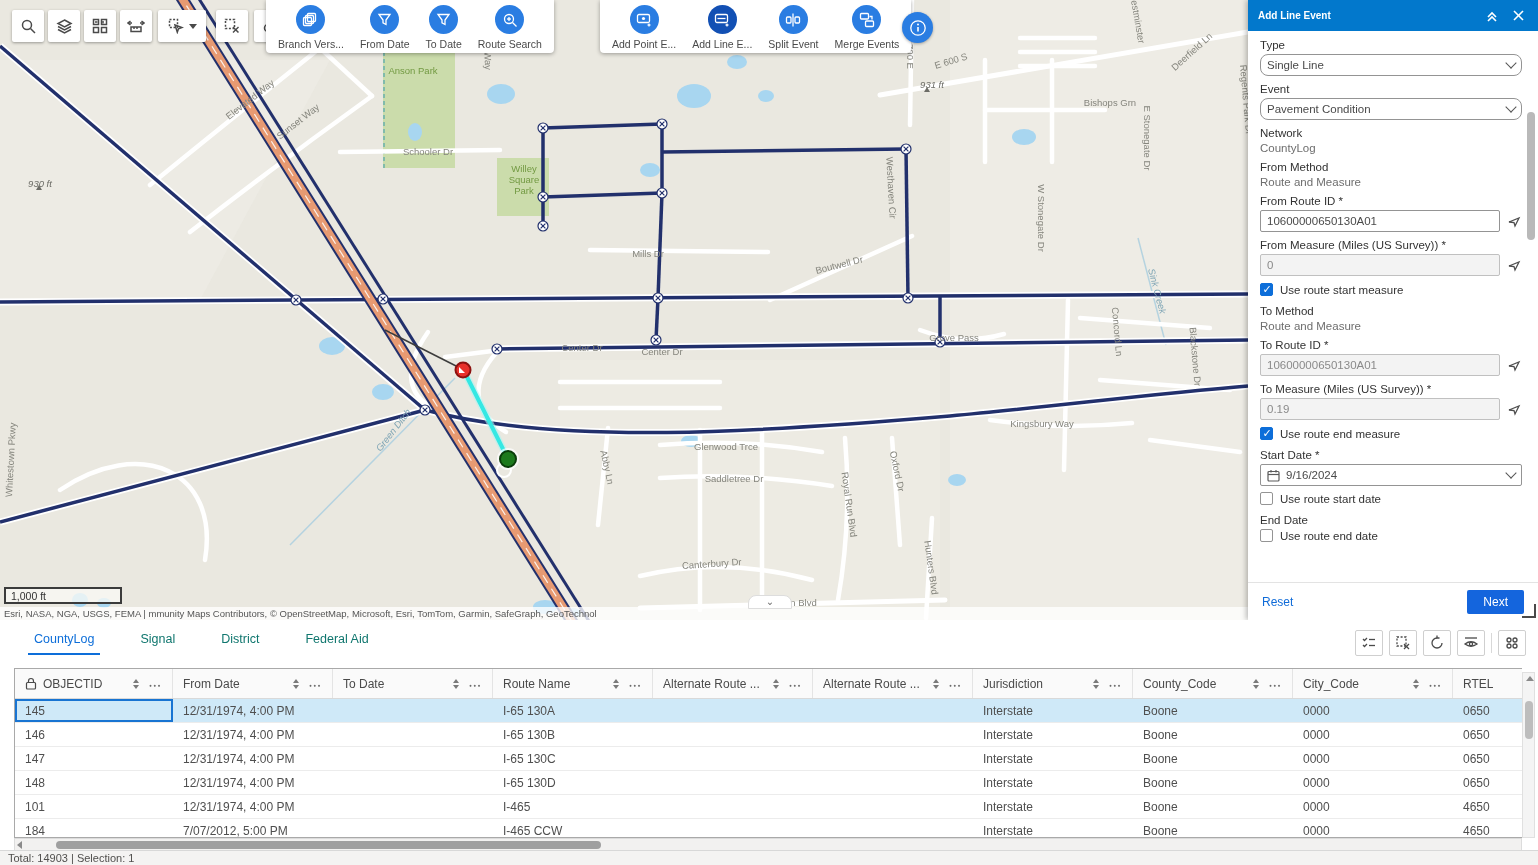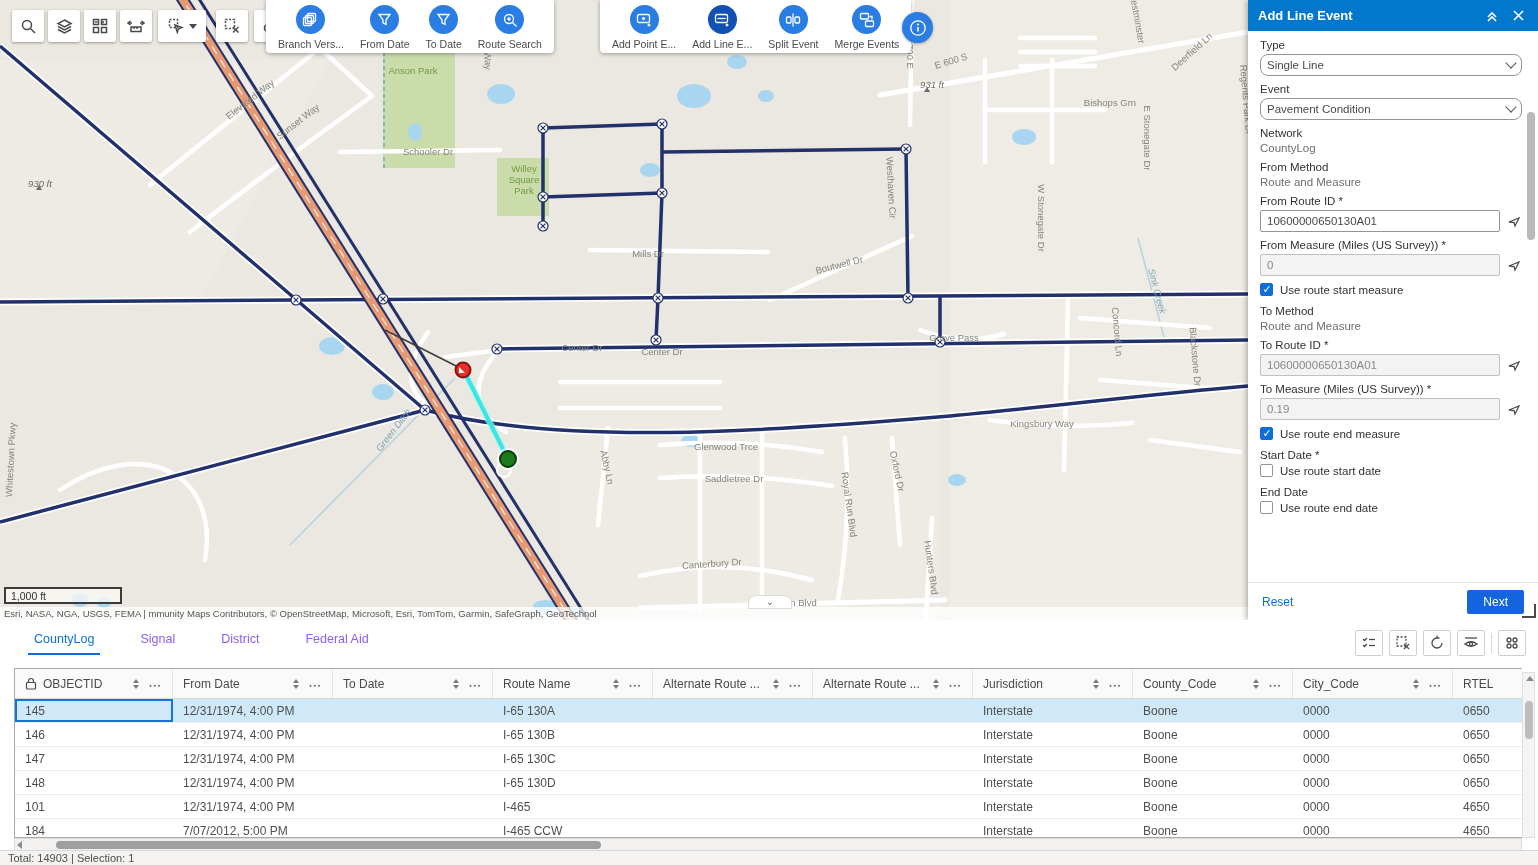--- a/index.html
+++ b/index.html
@@ -38,21 +38,21 @@
   .pal-item.active .pal-circle{background:#1250b4;}
   .pal-circle svg{stroke:#fff;fill:none;stroke-width:1.3;}
   .pal-label{font-size:10.5px;color:#4a4a4a;margin-top:4px;white-space:nowrap;}
   #info-btn{position:absolute;left:902px;top:12px;width:31px;height:31px;border-radius:50%;background:#2a7de2;
     box-shadow:0 1px 3px rgba(0,0,0,.3);display:flex;align-items:center;justify-content:center;cursor:pointer;}
 
   
   #panel{position:absolute;left:1248px;top:0;width:290px;height:620px;background:#fff;
     box-shadow:-2px 0 5px rgba(0,0,0,.25);}
   #panel-header{height:31px;background:#0278cc;color:#fff;display:flex;align-items:center;padding:0 10px;}
-  #panel-title{font-size:13px;font-weight:bold;flex:1;}
+  #panel-title{font-size:10px;font-weight:bold;flex:1;}
   .ph-icon{width:20px;height:20px;display:flex;align-items:center;justify-content:center;cursor:pointer;margin-left:6px;}
   .ph-icon svg{stroke:#fff;fill:none;stroke-width:1.6;}
   #panel-body{position:absolute;top:31px;left:0;right:14px;bottom:40px;padding:8px 2px 0 12px;overflow:hidden;}
   .fld-label{font-size:11.5px;color:#323232;margin-bottom:3px;}
   .fld-value{font-size:11.5px;color:#6e6e6e;margin-bottom:7px;}
   .selectbox{height:22px;border:1px solid #949494;border-radius:8px;display:flex;align-items:center;
     padding:0 6px;font-size:11.5px;color:#4a4a4a;margin-bottom:7px;cursor:pointer;background:#fff;}
   .selectbox .sel-text{flex:1;}
   .chev{width:8px;height:8px;border-right:1.5px solid #555;border-bottom:1.5px solid #555;transform:rotate(45deg);margin-top:-4px;}
   .input-row{display:flex;align-items:center;margin-bottom:7px;}
@@ -76,21 +76,21 @@
     display:flex;align-items:center;padding:0 14px;}
   #reset-link{color:#0f6bd8;font-size:12px;cursor:pointer;}
   #next-btn{margin-left:auto;background:#1465dd;color:#fff;font-size:12px;padding:5px 16px;border-radius:2px;cursor:pointer;}
   #panel-vscroll{position:absolute;right:3px;top:40px;width:8px;bottom:48px;}
   #panel-vscroll .thumb{position:absolute;top:72px;left:0;width:8px;height:128px;background:#b9b9b9;border-radius:4px;}
   #panel-resize{position:absolute;right:2px;bottom:2px;width:14px;height:14px;border-right:2.5px solid #4a4a4a;border-bottom:2.5px solid #4a4a4a;}
 
   
   #bottom{position:absolute;left:0;top:620px;width:1538px;height:245px;background:#fff;}
   #tabs{position:absolute;left:28px;top:8px;display:flex;gap:34px;}
-  .tab{font-size:12.5px;color:#8b5cf6;padding:4px 6px 7px 6px;cursor:pointer;}
+  .tab{font-size:12.5px;color:#0f766e;padding:4px 6px 7px 6px;cursor:pointer;}
   .tab.active{color:#0d6ed9;border-bottom:2.5px solid #0d6ed9;}
   #tbl-tools{position:absolute;right:12px;top:10px;display:flex;align-items:center;gap:6px;}
   .tool-btn{width:28px;height:26px;border:1px solid #cfcfcf;border-radius:2px;background:#fff;display:flex;
     align-items:center;justify-content:center;cursor:pointer;}
   .tool-btn svg{stroke:#4a4a4a;fill:none;stroke-width:1.3;}
   .tool-sep{width:1px;height:20px;background:#d8d8d8;}
 
   #table-wrap{position:absolute;left:14px;top:48px;width:1508px;height:170px;border:1px solid #a9a9a9;
     border-right:none;overflow:hidden;background:#fff;}
   .hrow{display:flex;height:30px;background:#fafafa;border-bottom:1px solid #d9d9d9;width:1600px;}
@@ -546,20 +546,32 @@
           </svg>
       </span>
     </div>
 
     <div class="cb-row">
       <span class="cb on"></span>
       <span class="cb-label">Use route end measure</span>
     </div>
 
     <div class="fld-label">Start Date *</div>
+    <div class="datefield">
+      <span class="cal">
+        <svg width="13" height="13" viewBox="0 0 13 13">
+            <rect x="1" y="2.5" width="11" height="9.5" rx="1"></rect>
+            <line x1="1" y1="5.5" x2="12" y2="5.5"></line>
+            <line x1="4" y1="1" x2="4" y2="3.5"></line>
+            <line x1="9" y1="1" x2="9" y2="3.5"></line>
+          </svg>
+      </span>
+      <span class="dval">9/16/2024</span>
+      <span class="chev"></span>
+    </div>
     <div class="cb-row">
       <span class="cb"></span>
       <span class="cb-label">Use route start date</span>
     </div>
 
     <div class="fld-label">End Date</div>
     <div class="cb-row">
       <span class="cb"></span>
       <span class="cb-label">Use route end date</span>
     </div>

